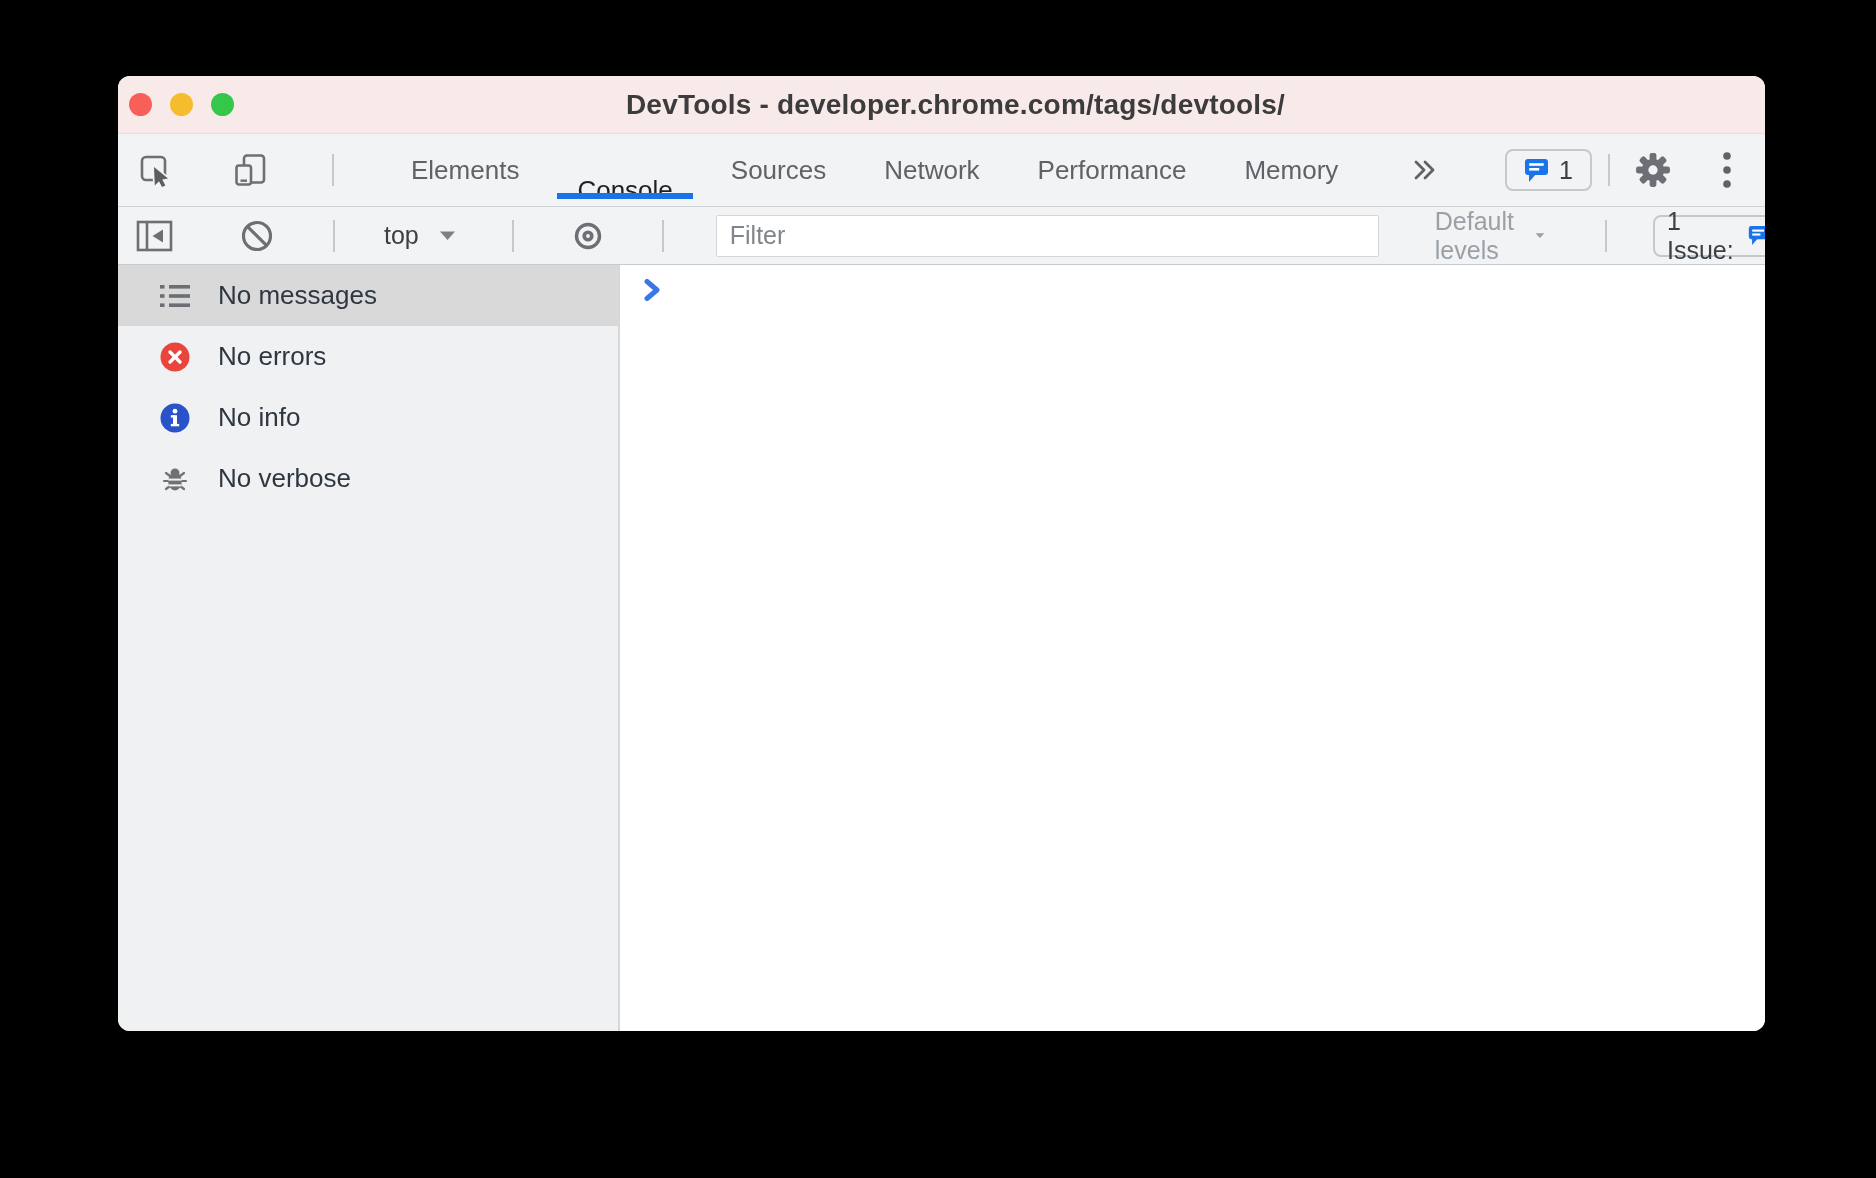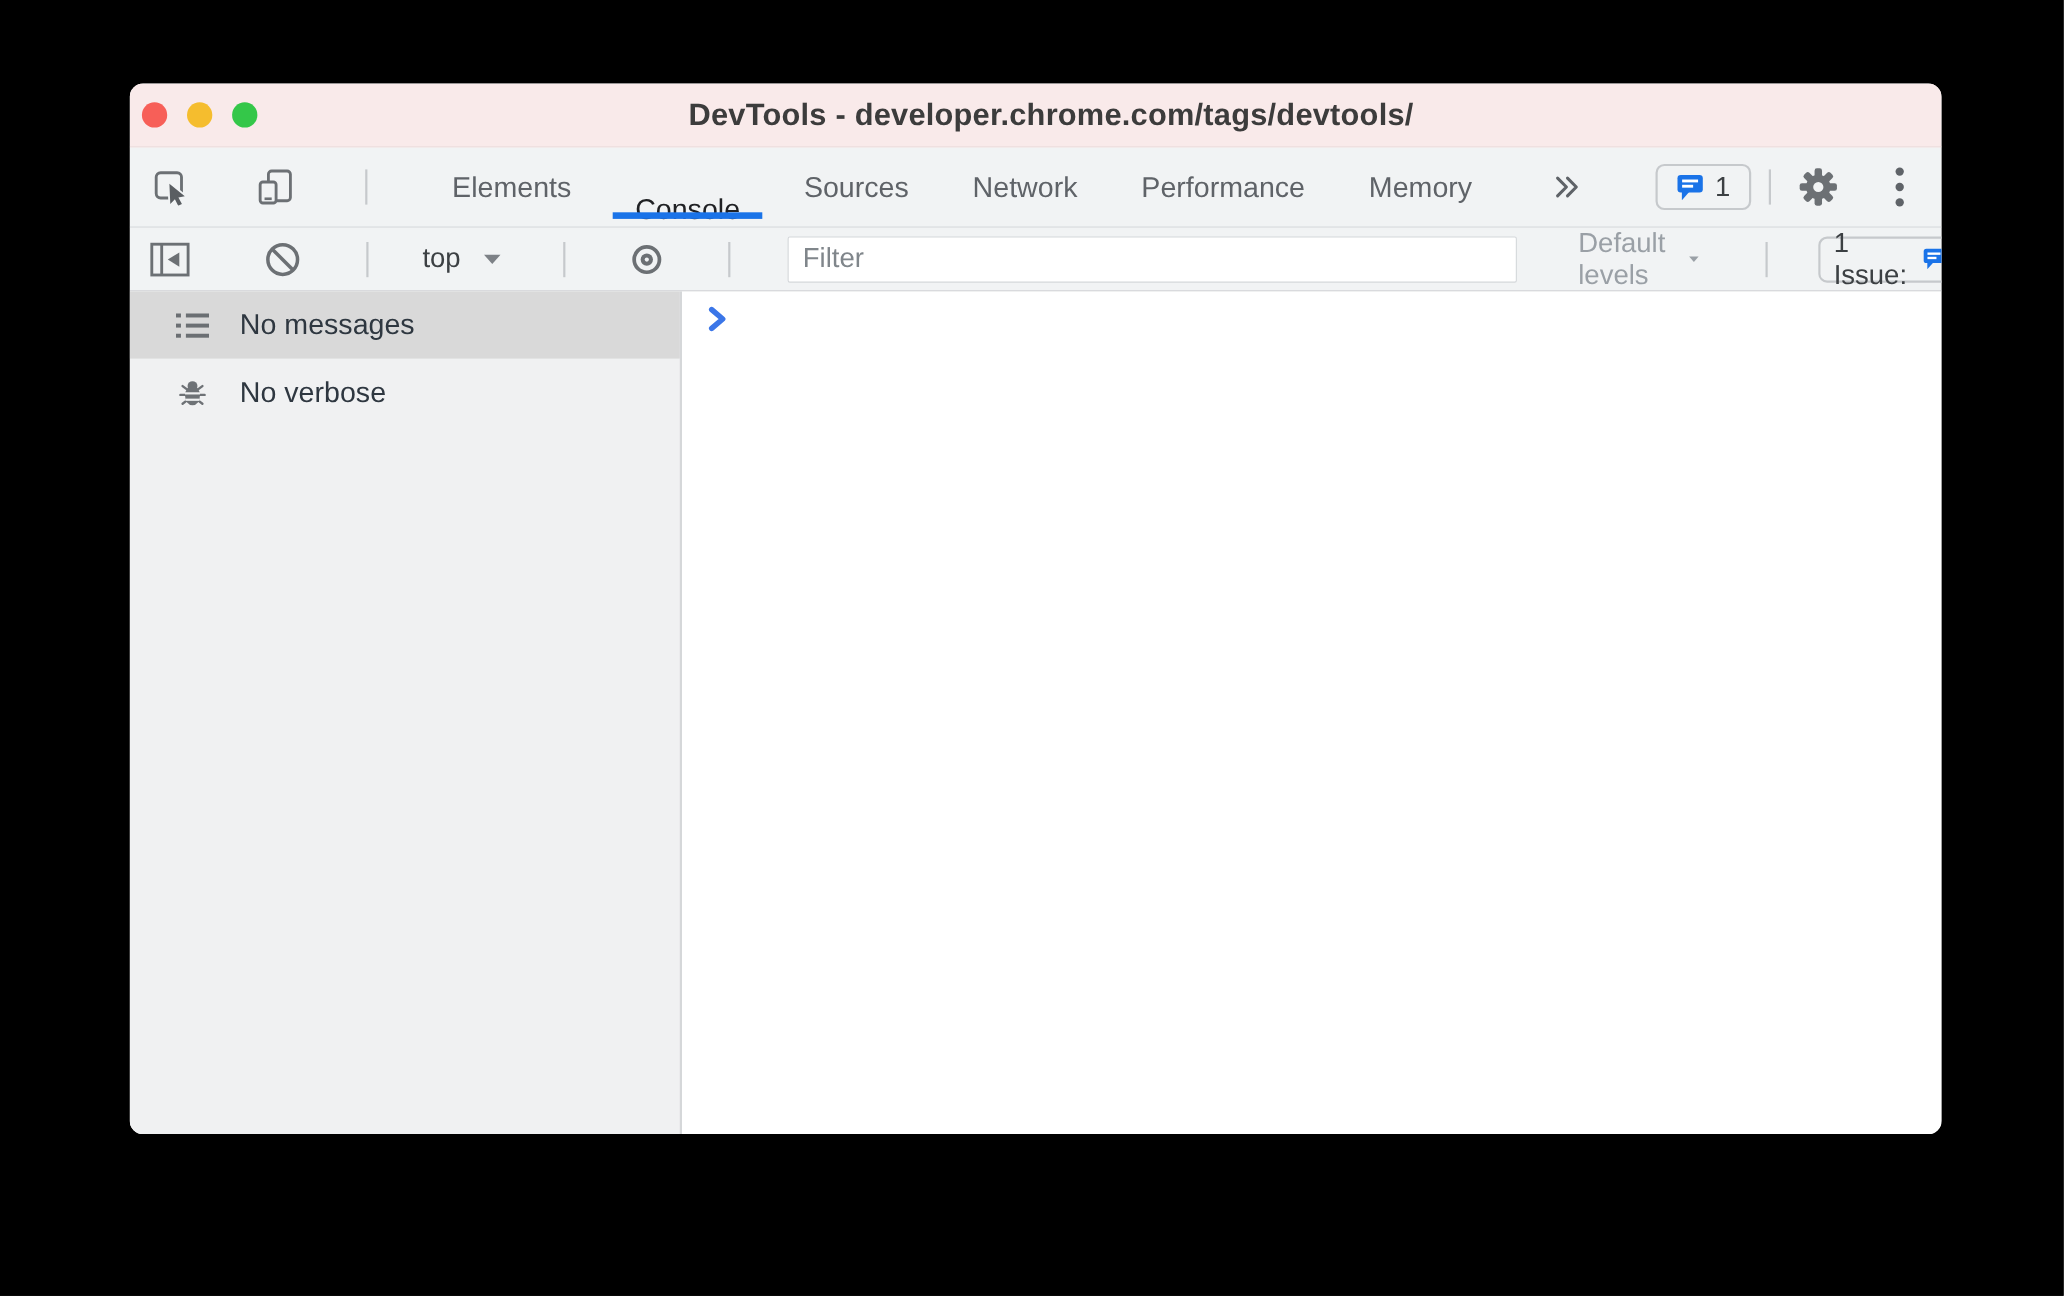--- a/index.html
+++ b/index.html
@@ -247,22 +247,46 @@
             <rect x="0" y="11.2" width="4.5" height="3.6"></rect>
               <rect x="9" y="11.2" width="21" height="3.6"></rect>
             <rect x="0" y="20.4" width="4.5" height="3.6"></rect>
               <rect x="9" y="20.4" width="21" height="3.6"></rect>
           </svg>
         </span>
         <span class="s-label">No messages</span>
       </div>
 
 
-
-
+      <div class="side-item">
+        <span class="s-icon">
+          <svg width="30" height="30" viewBox="0 0 30 30">
+            <circle cx="15" cy="15" r="14.5" fill="#e8463c"></circle>
+            <g stroke="#fff" stroke-width="3.4" stroke-linecap="round">
+              <line x1="10" y1="10" x2="20" y2="20"></line>
+                <line x1="20" y1="10" x2="10" y2="20"></line>
+            </g>
+          </svg>
+        </span>
+        <span class="s-label">No errors</span>
+      </div>
+
+
+      <div class="side-item">
+        <span class="s-icon">
+          <svg width="30" height="30" viewBox="0 0 30 30">
+            <circle cx="15" cy="15" r="14.5" fill="#2a52c9"></circle>
+            <circle cx="15" cy="8.2" r="2.4" fill="#fff"></circle>
+            <rect x="13" y="12.2" width="4" height="10.5" fill="#fff"></rect>
+            <rect x="10.8" y="12.2" width="4.2" height="2.4" fill="#fff"></rect>
+            <rect x="10.8" y="20.9" width="8.4" height="2.4" fill="#fff"></rect>
+          </svg>
+        </span>
+        <span class="s-label">No info</span>
+      </div>
 
       <div class="side-item">
         <span class="s-icon">
           <svg width="30" height="30" viewBox="0 0 30 30">
             <g stroke="#6e7276" stroke-width="2.2" stroke-linecap="round">
               <line x1="6" y1="9" x2="10" y2="12"></line>
                 <line x1="24" y1="9" x2="20" y2="12"></line>
               <line x1="4" y1="17" x2="9" y2="17"></line>
                 <line x1="26" y1="17" x2="21" y2="17"></line>
               <line x1="6" y1="25" x2="10" y2="22"></line>

